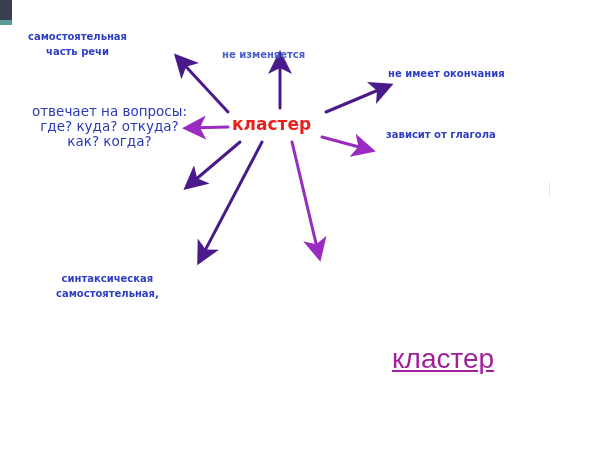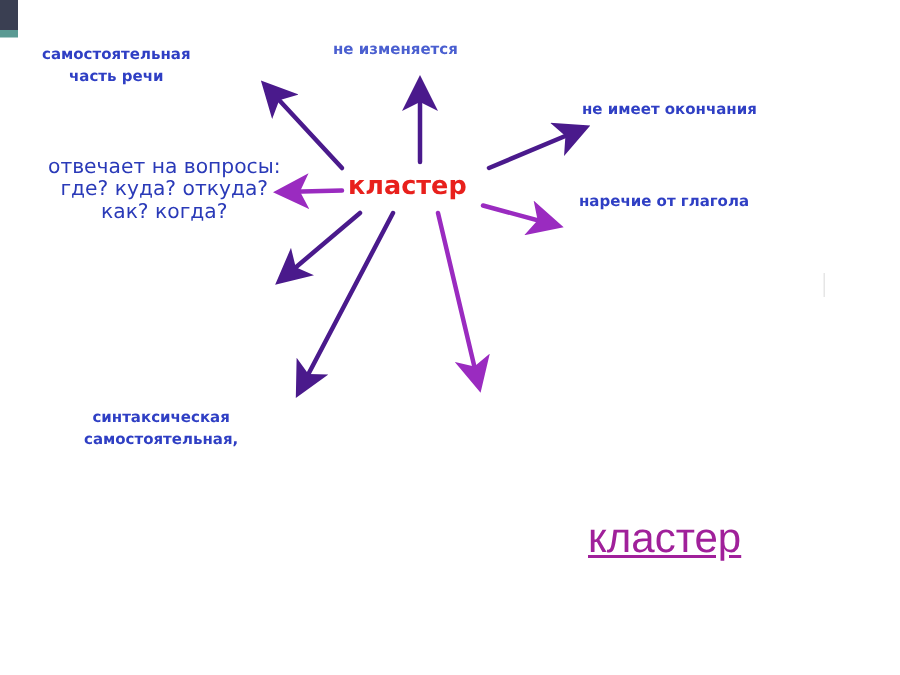--- a/index.html
+++ b/index.html
@@ -40,36 +40,36 @@
   </g>
 </svg>
 
 <div class="center">кластер</div>
 
 <div class="lbl" style="left:28px; top:29px;">
   <div>самостоятельная</div>
   <div>часть речи</div>
 </div>
 
-<div class="lbl" style="left:222px; top:26px; color:#4a5fd0;">
+<div class="lbl" style="left:222px; top:47px; color:#4a5fd0;">
   <div>не изменяется</div>
 </div>
 
 <div class="lbl" style="left:388px; top:66px;">
   <div>не имеет окончания</div>
 </div>
 
 <div class="lbl" style="left:12px; top:104px; font-weight:normal; font-size:13.5px; color:#2a3ab8;margin-left:20px;">
   <div>отвечает на вопросы:</div>
   <div>где? куда? откуда?</div>
   <div>как? когда?</div>
 </div>
 
 <div class="lbl" style="left:386px; top:127px;">
-  <div>наречие от глагола</div>
+  <div>зависит от глагола</div>
 </div>
 
 <div class="lbl" style="left:56px; top:271px;">
   <div>синтаксическая</div>
   <div>самостоятельная,</div>
 </div>
 
 <div class="edge-mark"></div>
 
 <div class="caption">кластер</div>

